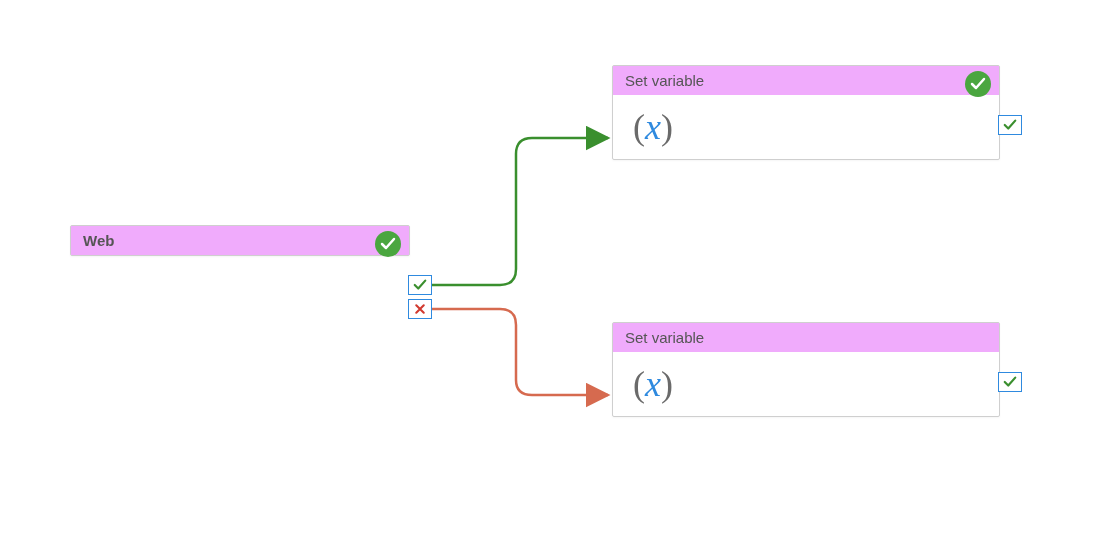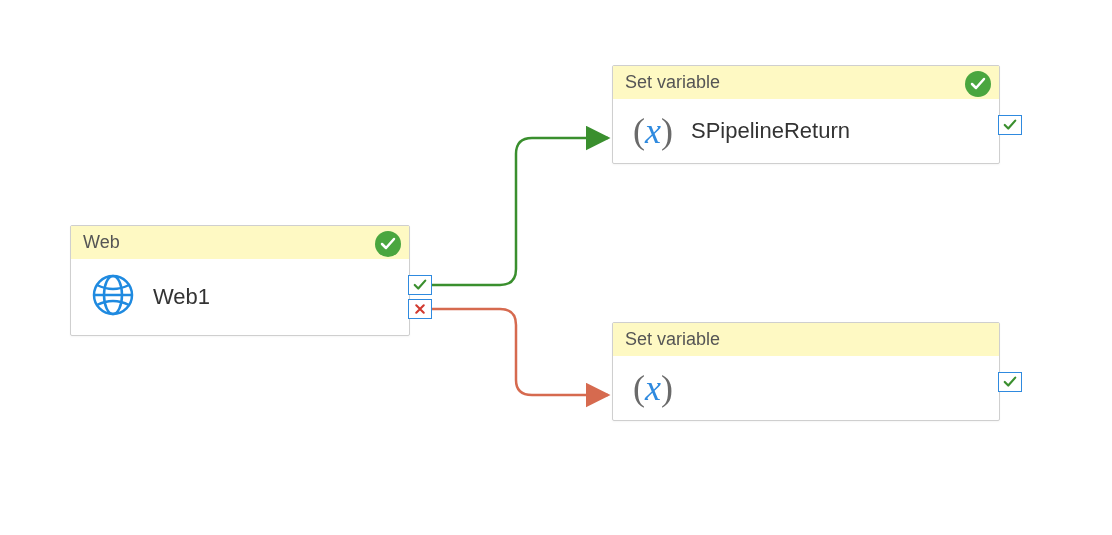--- a/index.html
+++ b/index.html
@@ -17,25 +17,25 @@
       height: 100%;
     }
     .node {
       position: absolute;
       background: #ffffff;
       border: 1px solid #cfcfcf;
       border-radius: 2px;
       box-shadow: 0 1px 2px rgba(0,0,0,0.04);
     }
     .node-header {
-      background: #fef9c3;
+      background: #f0abfc;
       padding: 6px 12px;
       display: flex;
       align-items: center;
-      font-size: 18px;
+      font-size: 15px;
       color: #555;
       position: relative;
     }
     .node-body {
       padding: 14px 20px;
       display: flex;
       align-items: center;
       gap: 18px;
     }
     .node-title {
@@ -74,21 +74,21 @@
       align-items: center;
       justify-content: center;
       font-weight: bold;
       font-size: 16px;
       line-height: 1;
     }
     .port.success { color: #3a8f2e; }
     .port.failure { color: #d13a2f; }
 
     
-    #node-web { left: 70px; top: 225px; width: 340px; }
+    #node-web { left: 70px; top: 225px; width: 340px; font-weight: bold; }
     #node-svar { left: 612px; top: 65px; width: 388px; }
     #node-fvar { left: 612px; top: 322px; width: 388px; }
 
     
     #port-web-success { left: 408px; top: 275px; }
     #port-web-failure { left: 408px; top: 299px; }
 
     
     #port-svar-in { left: 998px; top: 115px; }
     #port-fvar-in { left: 998px; top: 372px; }
@@ -122,32 +122,20 @@
 
   <div id="node-web" class="node">
     <div class="node-header">
       <span>Web</span>
       <span class="status-badge">
         <svg viewBox="0 0 16 16">
             <path d="M2 8 L6 12 L14 3" stroke="#fff" stroke-width="2.5" fill="none" stroke-linecap="round" stroke-linejoin="round"></path>
           </svg>
       </span>
     </div>
-    <div class="node-body">
-      <span class="icon-globe">
-        <svg viewBox="0 0 44 44">
-          <circle cx="22" cy="22" r="19" fill="none" stroke="#1f8ae0" stroke-width="2.5"></circle>
-          <ellipse cx="22" cy="22" rx="9" ry="19" fill="none" stroke="#1f8ae0" stroke-width="2.5"></ellipse>
-          <line x1="3" y1="22" x2="41" y2="22" stroke="#1f8ae0" stroke-width="2.5"></line>
-          <path d="M6,12 Q22,20 38,12" fill="none" stroke="#1f8ae0" stroke-width="2.5"></path>
-          <path d="M6,32 Q22,24 38,32" fill="none" stroke="#1f8ae0" stroke-width="2.5"></path>
-        </svg>
-      </span>
-      <span class="node-title">Web1</span>
-    </div>
   </div>
 
   <div id="port-web-success" class="port success">
     <svg width="14" height="14" viewBox="0 0 16 16">
         <path d="M2 8 L6 12 L14 3" stroke="#3a8f2e" stroke-width="2.5" fill="none" stroke-linecap="round" stroke-linejoin="round"></path>
       </svg>
   </div>
   <div id="port-web-failure" class="port failure">
     <svg width="12" height="12" viewBox="0 0 16 16">
         <path d="M3 3 L13 13 M13 3 L3 13" stroke="#d13a2f" stroke-width="2.8" fill="none" stroke-linecap="round"></path>
@@ -158,21 +146,20 @@
     <div class="node-header">
       <span>Set variable</span>
       <span class="status-badge">
         <svg viewBox="0 0 16 16">
             <path d="M2 8 L6 12 L14 3" stroke="#fff" stroke-width="2.5" fill="none" stroke-linecap="round" stroke-linejoin="round"></path>
           </svg>
       </span>
     </div>
     <div class="node-body">
       <span class="icon-var"><span class="paren">(</span><span class="x">x</span><span class="paren">)</span></span>
-      <span class="node-title">SPipelineReturn</span>
     </div>
   </div>
   <div id="port-svar-in" class="port success">
     <svg width="14" height="14" viewBox="0 0 16 16">
         <path d="M2 8 L6 12 L14 3" stroke="#3a8f2e" stroke-width="2.5" fill="none" stroke-linecap="round" stroke-linejoin="round"></path>
       </svg>
   </div>
 
   <div id="node-fvar" class="node">
     <div class="node-header">

